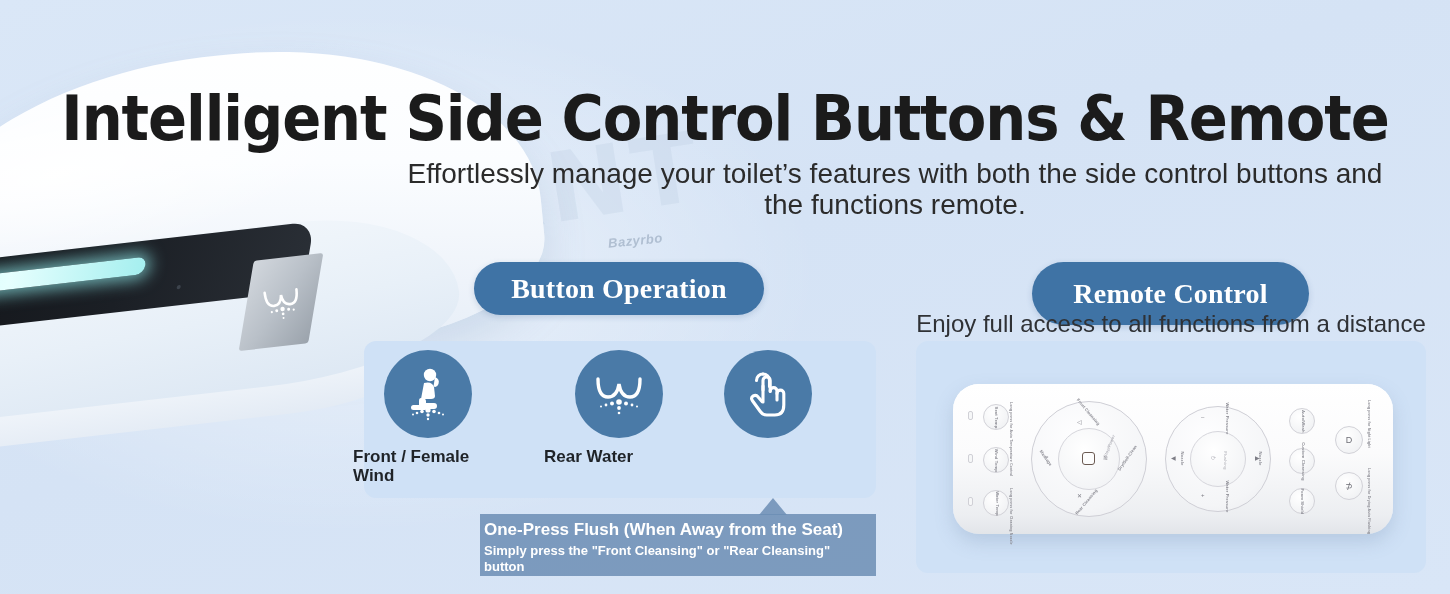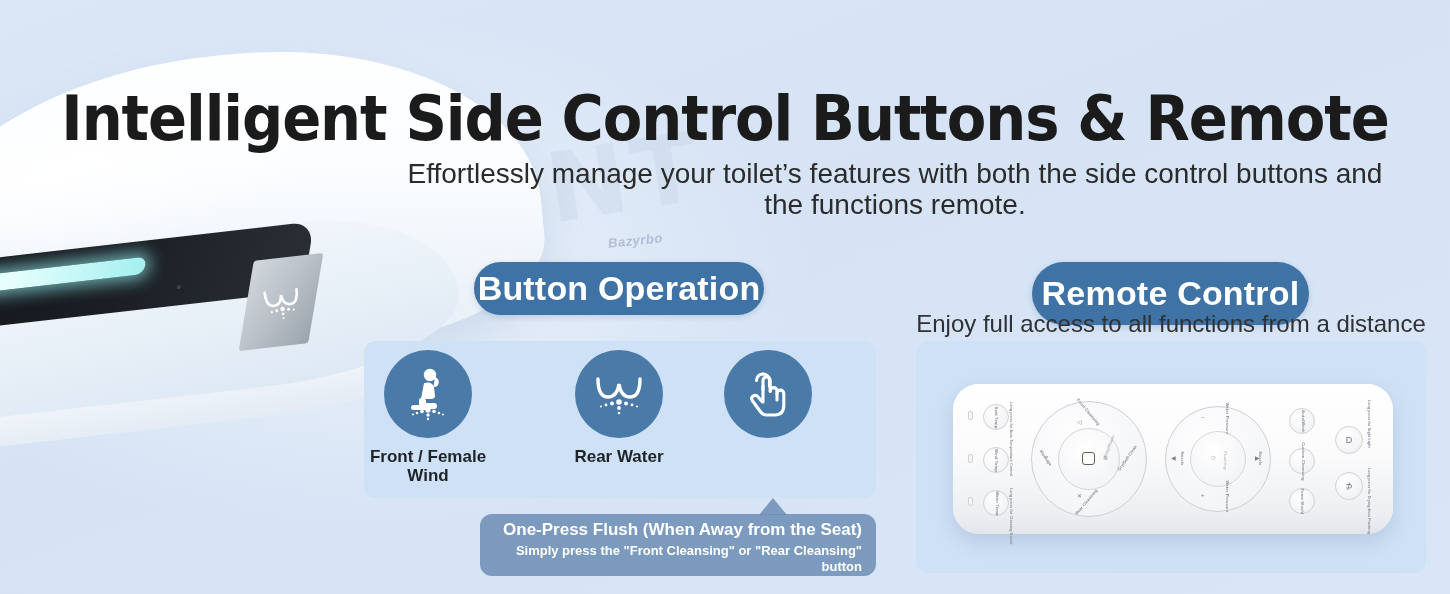--- a/index.html
+++ b/index.html
@@ -115,42 +115,43 @@
     color: #2b2b2b;
   }
   #subtitle span { display: block; }
 
   
   .pill {
     position: absolute;
     background: #3f73a5;
     color: #fff;
     border-radius: 40px;
-    font-size: 34px; font-weight: 700;
+    font-size: 28px; font-weight: 700;
     display: flex; align-items: center; justify-content: center;
     letter-spacing: .2px;
     box-shadow: 0 2px 6px rgba(40,80,130,.18);
+    font-family: Liberation Serif, serif;
   }
   #pill-button { left: 474px; top: 262px; width: 290px; height: 53px; }
   #pill-remote { left: 1032px; top: 262px; width: 277px; height: 63px; }
 
   #remote-sub {
     position: absolute; left: 916px; top: 310px; width: 510px;
     text-align: center; font-size: 24px; color: #2f3135;
   }
 
   
   #panel-left {
     position: absolute; left: 364px; top: 341px;
     width: 512px; height: 157px;
     background: #cfe1f6;
     border-radius: 12px;
   }
   .icon-col {
-    position: absolute; text-align: center; width: 150px;
+    position: absolute; width: 150px;
   }
   #col-front { left: 353px; top: 350px; }
   #col-rear  { left: 544px; top: 350px; }
   #col-press { left: 693px; top: 350px; }
 
   .icon-circle {
     width: 88px; height: 88px; border-radius: 50%;
     background: #4a7aa7;
     margin: 0 auto;
     display: flex; align-items: center; justify-content: center;
@@ -158,24 +159,24 @@
   .icon-label {
     margin-top: 9px;
     font-size: 17px; font-weight: 700; color: #1f2328; line-height: 1.12;
   }
 
   
   #tooltip {
     position: absolute; left: 480px; top: 514px;
     width: 396px; height: 62px;
     background: rgba(108,142,180,.86);
-    border-radius: 12px;
+    border-radius: 0;
     color: #fff;
-    padding: 6px 14px 0;
-    text-align: right;
+    padding: 6px 4px 0;
+    text-align: left;
   }
   #tooltip-arrow {
     position: absolute; left: 759px; top: 498px;
     width: 0; height: 0;
     border-left: 14px solid transparent;
     border-right: 14px solid transparent;
     border-bottom: 17px solid rgba(108,142,180,.86);
   }
   #tooltip-title { font-size: 17px; font-weight: 700; line-height: 1.2; }
   #tooltip-body  { font-size: 13px; font-weight: 700; line-height: 1.2; margin-top: 3px; }

